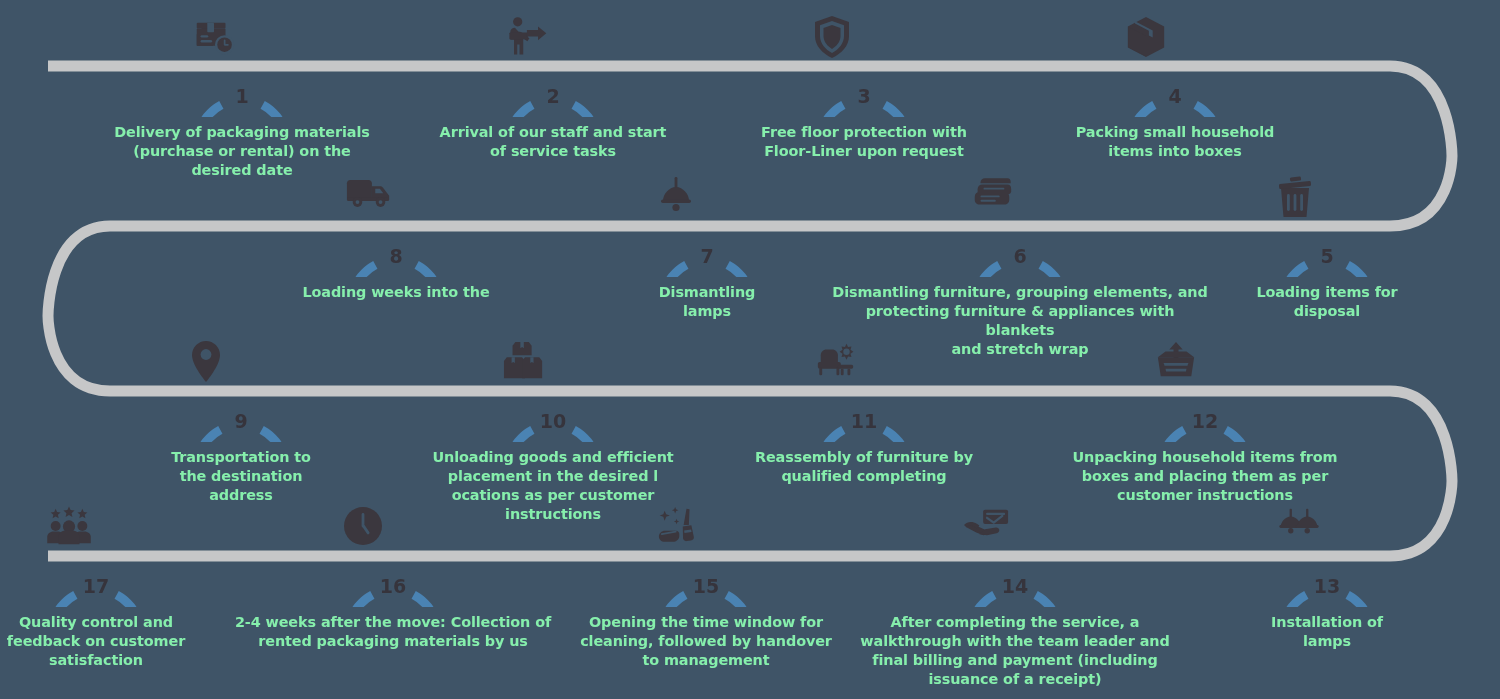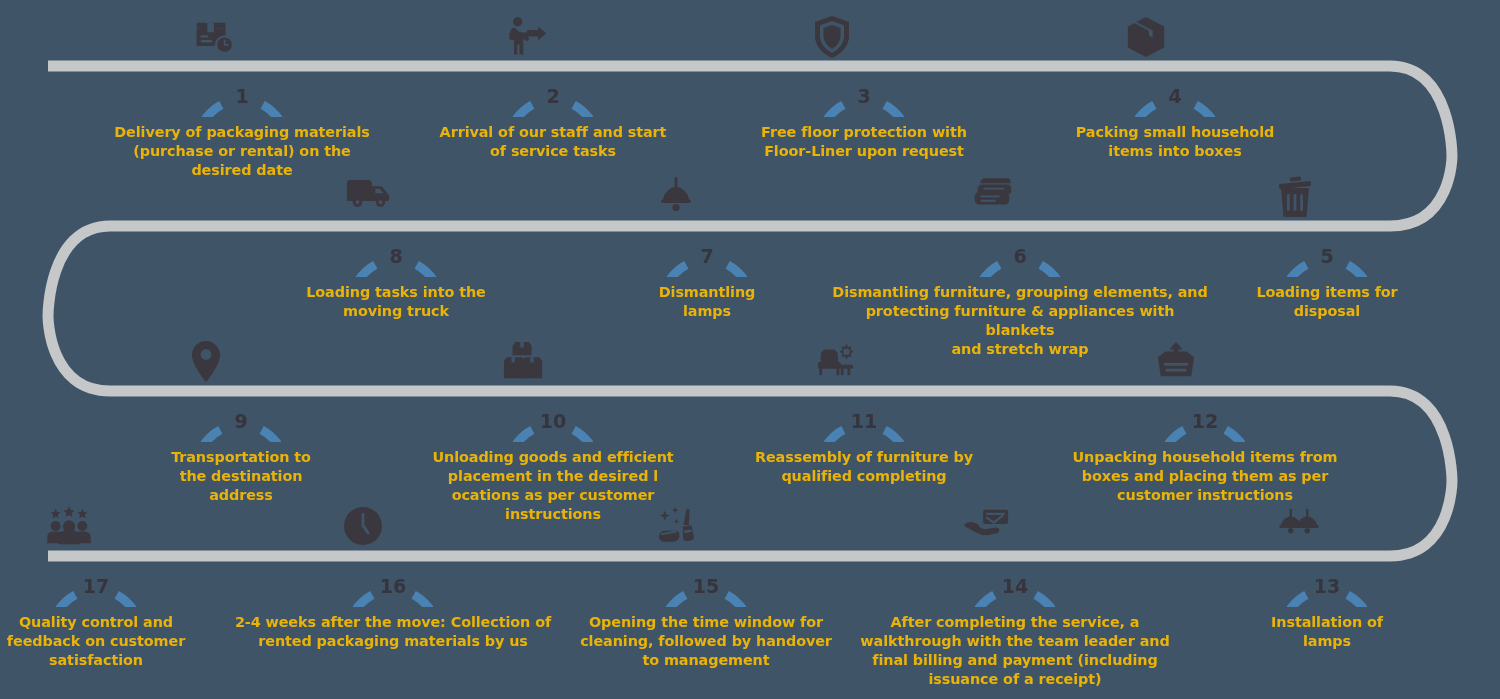--- a/index.html
+++ b/index.html
@@ -22,21 +22,21 @@
   .ico svg{display:block;}
   .num{
     position:absolute;left:0;width:102px;top:72px;
     text-align:center;
     font-size:19px;font-weight:bold;color:#36343c;
     letter-spacing:0px;line-height:1;
   }
   .caption{
     margin:0 auto;
     text-align:center;
-    color:#eab308;
+    color:#86efac;
     font-size:14.4px;
     font-weight:bold;
     line-height:19px;
     letter-spacing:-0.1px;
     padding-top:6px;
   }
 </style>
 </head>
 <body>
 
@@ -238,22 +238,21 @@
       <circle cx="13" cy="27.5" r="5"></circle>
                 <circle cx="13" cy="27.5" r="2" fill="#3f5467"></circle>
       <circle cx="37" cy="27.5" r="5"></circle>
                 <circle cx="37" cy="27.5" r="2" fill="#3f5467"></circle>
     </g>
             </svg>
           </div>
           <div class="num">8</div>
         </div>
         <div class="caption" style="width: 250px;">
-          <div>Loading tasks into the</div>
-          <div>moving truck</div>
+          <div>Loading weeks into the</div>
         </div>
       </div>
       <div class="node" style="left: 241px; top: 340px; width: 220px;">
         <div class="ring-wrap">
           <svg width="102" height="102" viewBox="0 0 102 102">
             <path d="M 30.34 89.85 A 44 44 0 1 0 71.66 89.85" fill="none" stroke="#4a83b3" stroke-width="9" stroke-linecap="butt"></path>
           </svg>
           <div class="ico">
             <svg width="32" height="44" viewBox="0 0 32 44">
               <g fill="#3b373e">

